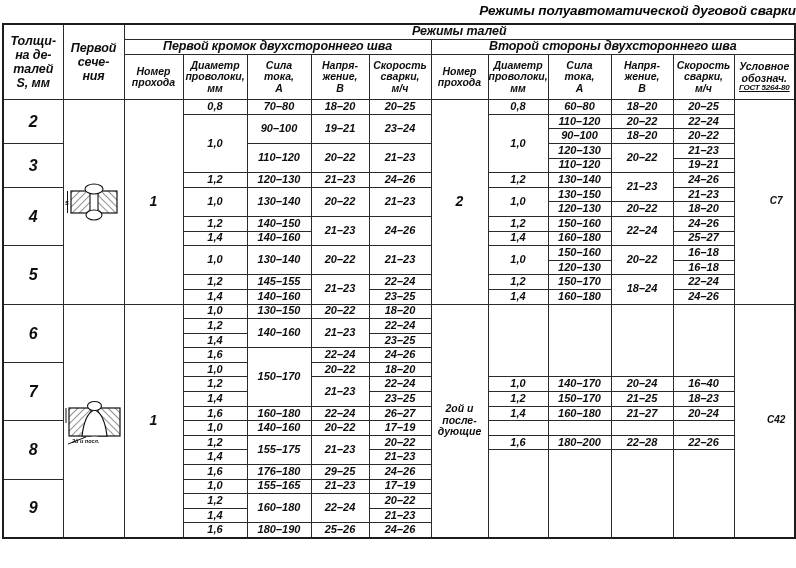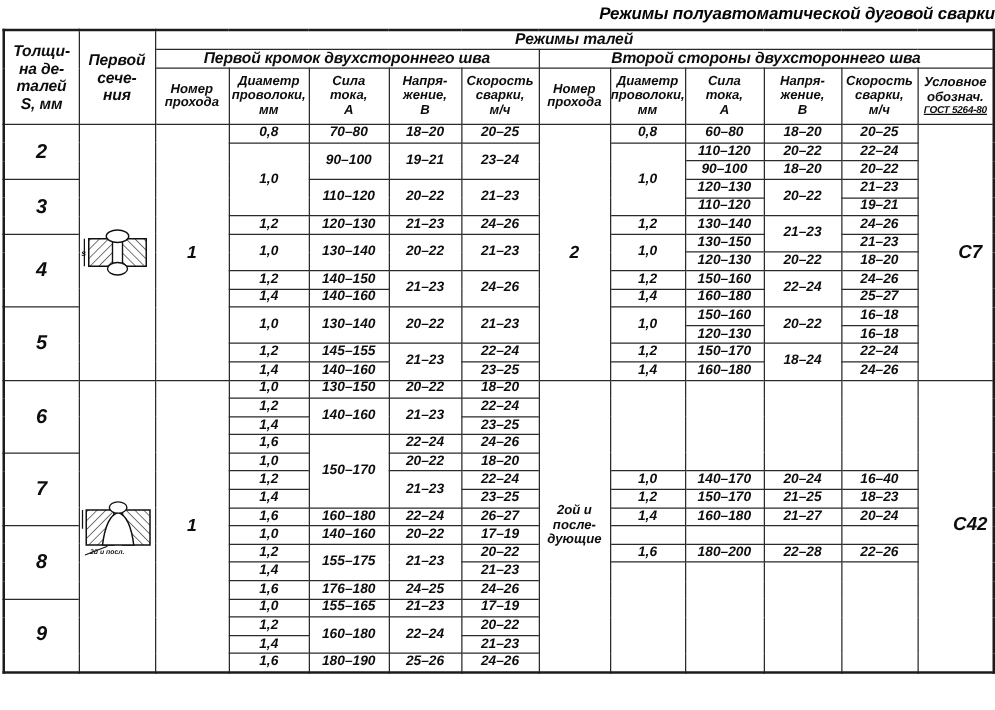--- a/index.html
+++ b/index.html
@@ -24,21 +24,21 @@
     color:#0d0d0d; overflow:hidden;
   }
   .pre { white-space:pre-line; }
   tr.hr1 td, tr.hr2 td { height:14px; font-size:12.5px; letter-spacing:-0.1px; }
   tr.hr3 td { height:44px; font-size:10.5px; line-height:1.1; }
   td.hcorner { font-size:11px; line-height:1.12; }
   .gost-sub { font-size:8px; letter-spacing:-0.2px;text-decoration:underline; }
   tbody tr { height:14.6px; }
   td.thick { font-size:16px; }
   td.pass { font-size:14px; }
-  td.desig { font-size:15px;padding-left:24px; }
+  td.desig { font-size:10px;padding-left:24px; }
   td.passtext { font-size:10.5px; line-height:1.12; }
   td.shape { background:#fff; }
   td.shape svg { display:block; margin:0 auto; }
 </style>
 </head>
 <body>
 
 <div class="page">
 
   <div class="title">
@@ -358,21 +358,21 @@
           <td class="pre">1,4</td>
           <td class="pre">21–23</td>
           <td rowspan="6" class="pre"></td>
           <td rowspan="6" class="pre"></td>
           <td rowspan="6" class="pre"></td>
           <td rowspan="6" class="pre"></td>
         </tr>
         <tr>
           <td class="pre">1,6</td>
           <td class="pre">176–180</td>
-          <td class="pre">24–25</td>
+          <td class="pre">29–25</td>
           <td class="pre">24–26</td>
         </tr>
         <tr>
           <td rowspan="4" class="thick pre">9</td>
           <td class="pre">1,0</td>
           <td class="pre">155–165</td>
           <td class="pre">21–23</td>
           <td class="pre">17–19</td>
         </tr>
         <tr>

